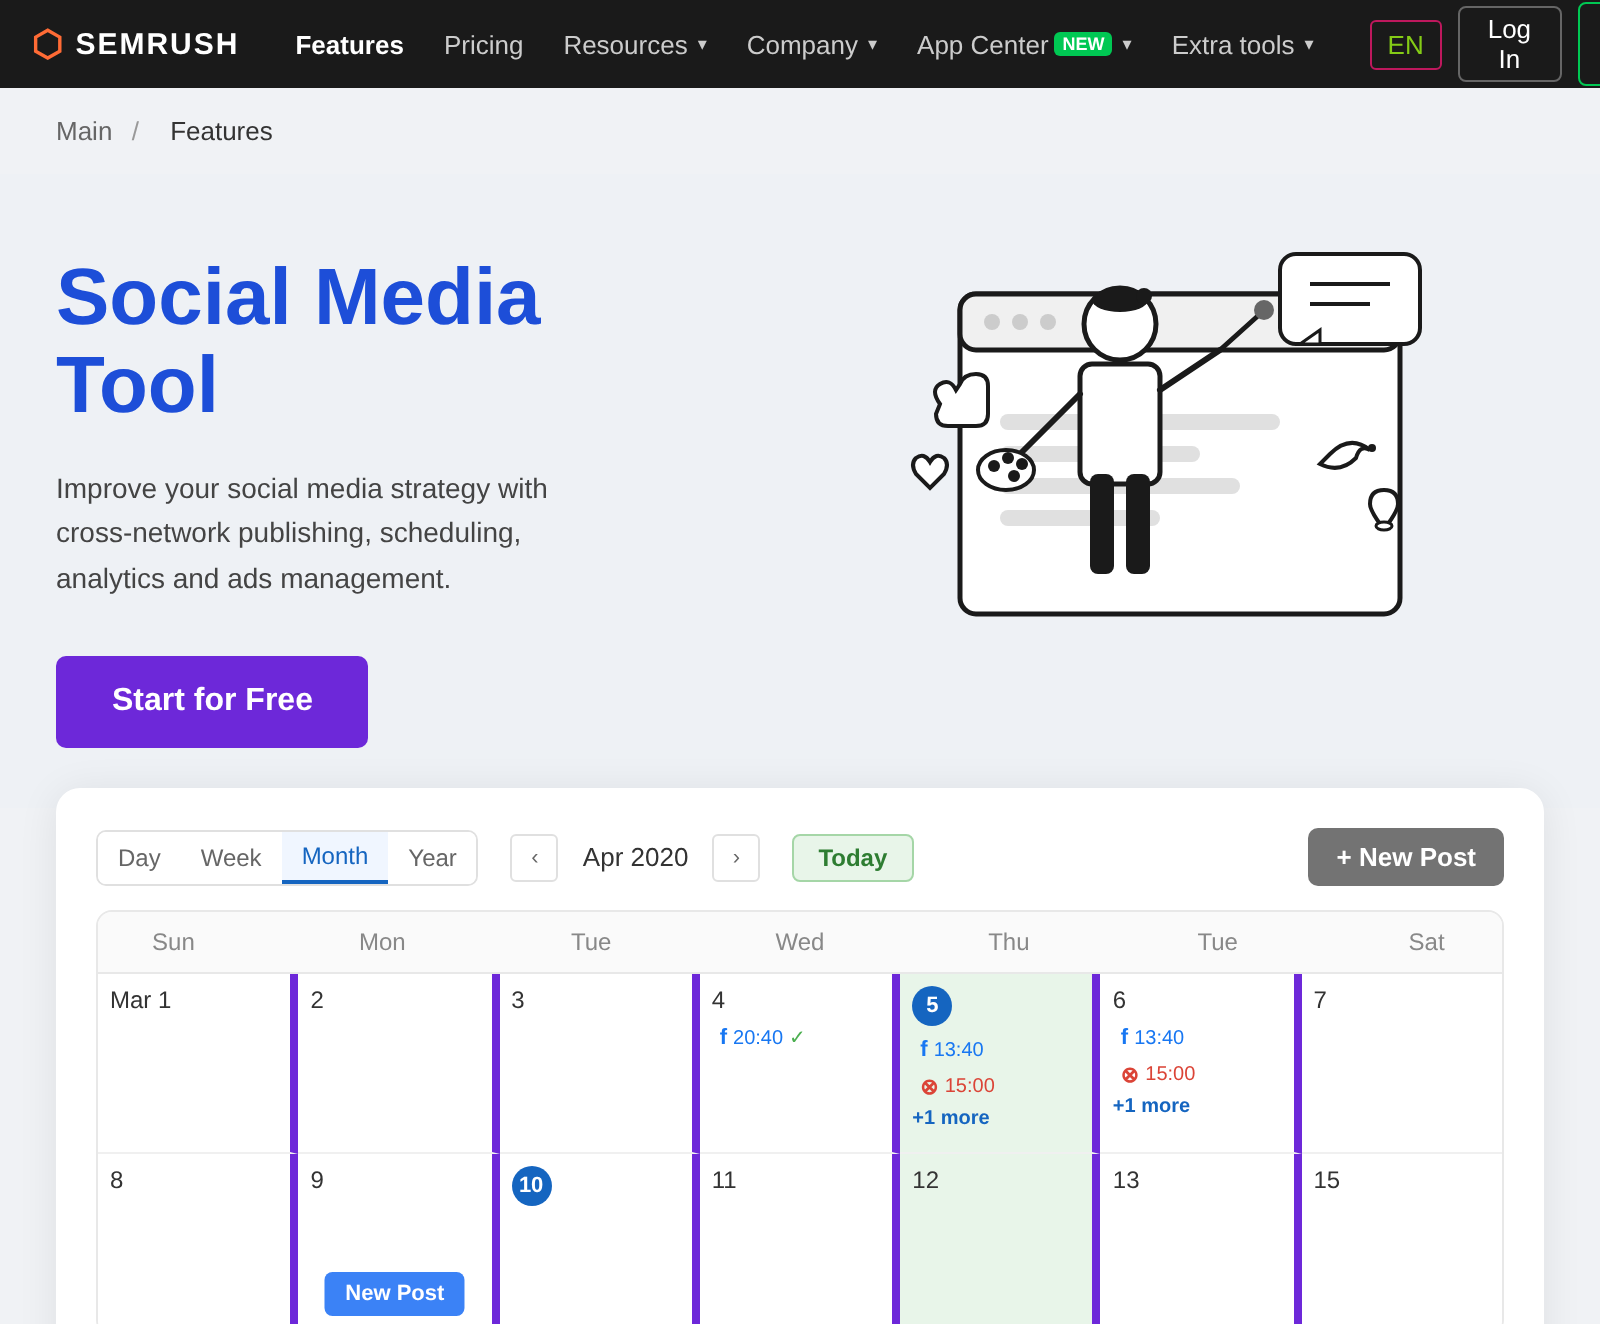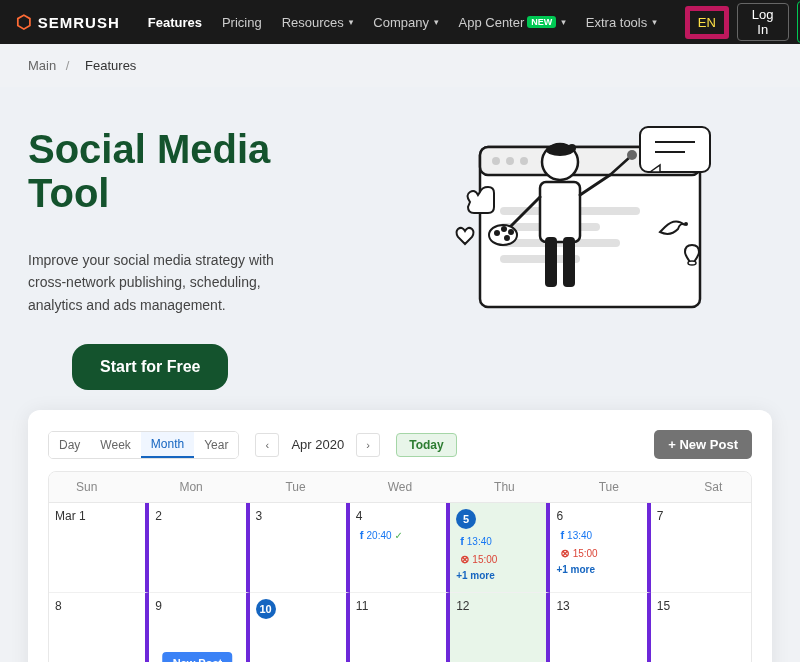--- a/index.html
+++ b/index.html
@@ -8,37 +8,37 @@
     
     nav { background: #1a1a1a; height: 44px; display: flex; align-items: center; padding: 0 16px; gap: 20px; }
     .nav-logo { display: flex; align-items: center; gap: 6px; }
     .nav-logo-icon { color: #ff6b35; font-size: 18px; font-weight: 900; }
     .nav-logo-text { color: #fff; font-weight: 800; font-size: 15px; letter-spacing: 1px; }
     .nav-links { display: flex; align-items: center; gap: 4px; flex: 1; }
     .nav-link { color: #ccc; font-size: 13px; padding: 4px 8px; cursor: pointer; display: flex; align-items: center; gap: 3px; white-space: nowrap; }
     .nav-link.active { color: #fff; font-weight: 600; }
     .nav-badge { background: #00c853; color: #fff; font-size: 9px; padding: 1px 4px; border-radius: 3px; font-weight: 700; }
     .nav-right { display: flex; align-items: center; gap: 8px; margin-left: auto; }
-    .nav-lang { color: #fde047; font-size: 13px; padding: 4px 8px; border: 5px solid #be185d; border-radius: 3px; cursor: pointer; text-align: center; }
+    .nav-lang { color: #84cc16; font-size: 13px; padding: 4px 8px; border: 1px solid #be185d; border-radius: 3px; cursor: pointer; text-align: center; }
     .btn-login { color: #fff; font-size: 13px; padding: 3px 14px; border: 1px solid #666; border-radius: 4px; cursor: pointer; background: transparent; }
     .btn-signup { color: #fff; font-size: 13px; padding: 5px 14px; border: 1px solid #00c853; border-radius: 4px; cursor: pointer; background: transparent; }
     .chevron { font-size: 9px; margin-left: 2px; }
 
     
     .breadcrumb { padding: 14px 28px; font-size: 13px; color: #666; }
     .breadcrumb a { color: #666; text-decoration: none; }
     .breadcrumb span { color: #999; margin: 0 6px; }
     .breadcrumb .current { color: #333; }
 
     
     .hero { background: #eef1f5; padding: 40px 28px 30px; display: flex; align-items: center; min-height: 300px; position: relative; overflow: hidden; }
     .hero-content { max-width: 340px; z-index: 2; }
-    .hero-title { font-size: 40px; font-weight: 800; color: #14532d; line-height: 1.1; margin-bottom: 34px; }
+    .hero-title { font-size: 40px; font-weight: 800; color: #1d4ed8; line-height: 1.1; margin-bottom: 18px; }
     .hero-desc { font-size: 14px; color: #444; line-height: 1.6; margin-bottom: 28px; max-width: 280px; }
-    .btn-start { background: #14532d; color: #fff; border: none; padding: 14px 28px; font-size: 16px; font-weight: 700; border-radius: 16px; cursor: pointer; margin-left: 44px; }
+    .btn-start { background: #6d28d9; color: #fff; border: none; padding: 14px 28px; font-size: 16px; font-weight: 700; border-radius: 5px; cursor: pointer; }
     .hero-illustration { position: absolute; right: 60px; top: 20px; width: 340px; height: 280px; }
 
     
     .calendar-section { background: #fff; margin: 0 28px 20px; border-radius: 12px; padding: 20px; box-shadow: 0 2px 20px rgba(0,0,0,0.08); position: relative; z-index: 1; margin-top: -10px; }
     .cal-view-tabs { display: flex; border: 1px solid #e0e0e0; border-radius: 5px; overflow: hidden; margin-right: 16px; }
     .cal-view-tab { padding: 5px 10px; font-size: 12px; cursor: pointer; color: #666; background: #fff; border: none; }
     .cal-view-tab.active { color: #1565c0; border-bottom: 2px solid #1565c0; background: #f0f6ff; }
     .cal-nav { display: flex; align-items: center; gap: 8px; }
     .cal-nav-btn { background: #fff; border: 1px solid #e0e0e0; border-radius: 3px; width: 24px; height: 24px; cursor: pointer; display: flex; align-items: center; justify-content: center; font-size: 11px; color: #666; }
     .cal-month-label { font-size: 13px; color: #333; font-weight: 500; padding: 0 4px; }

